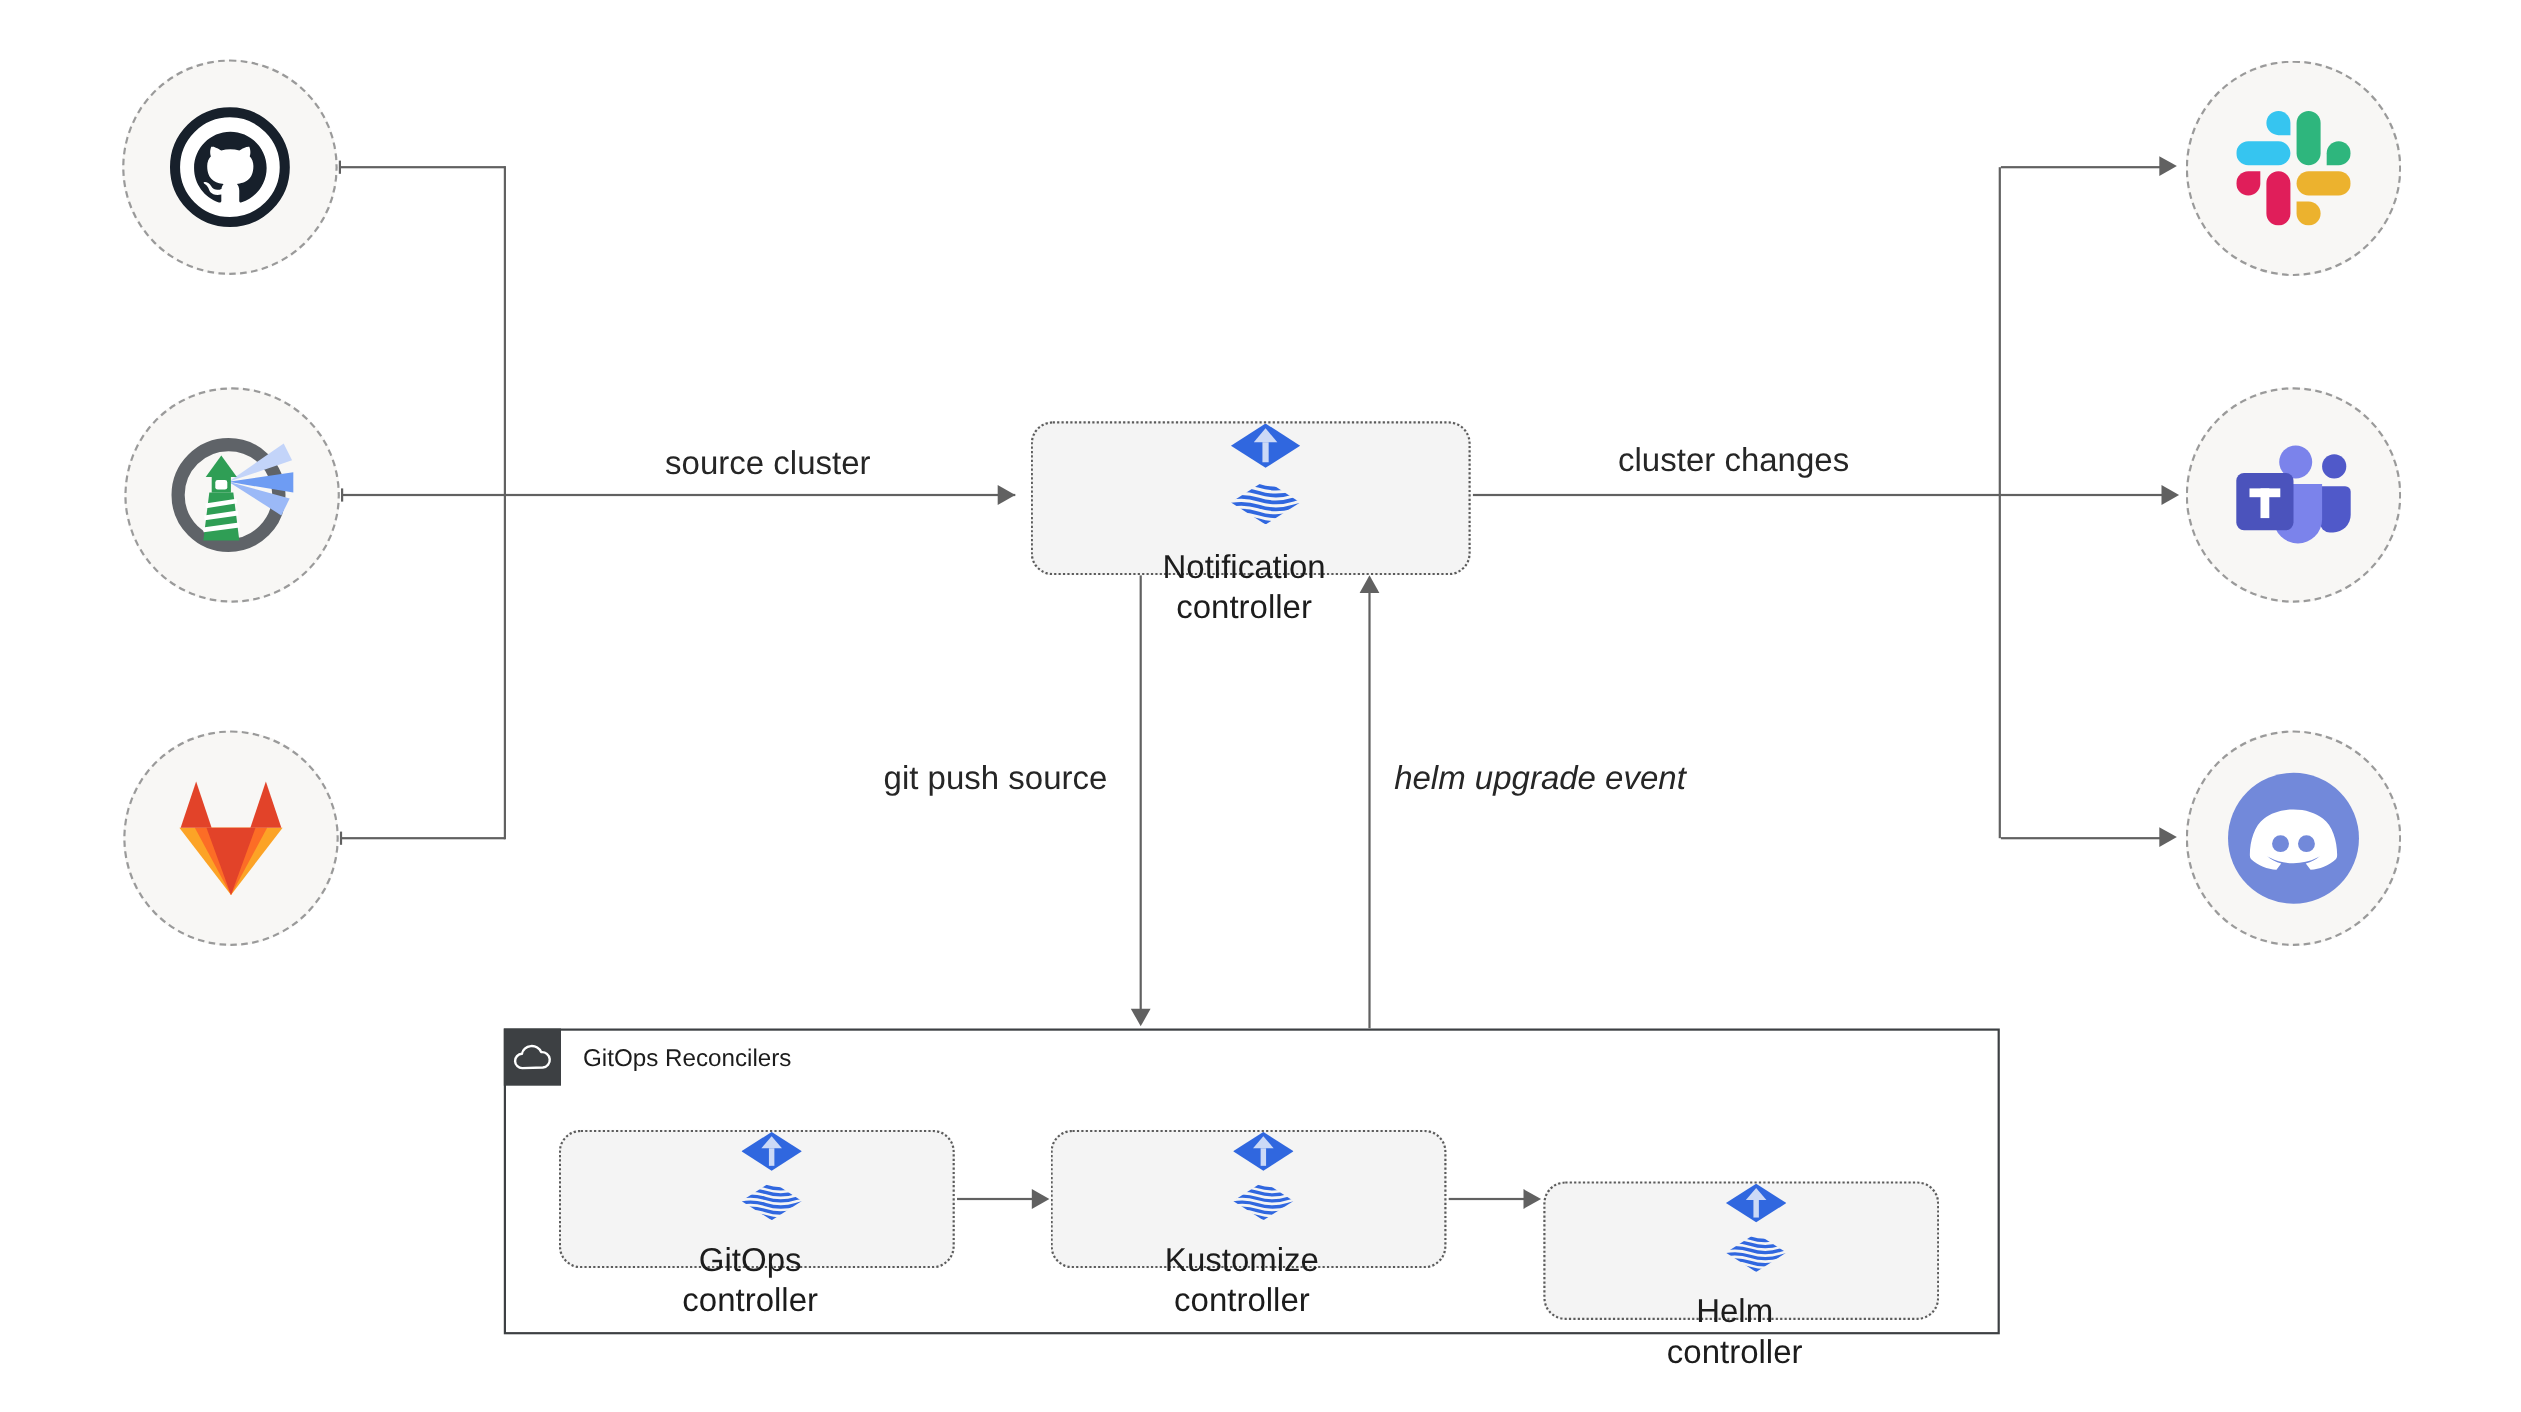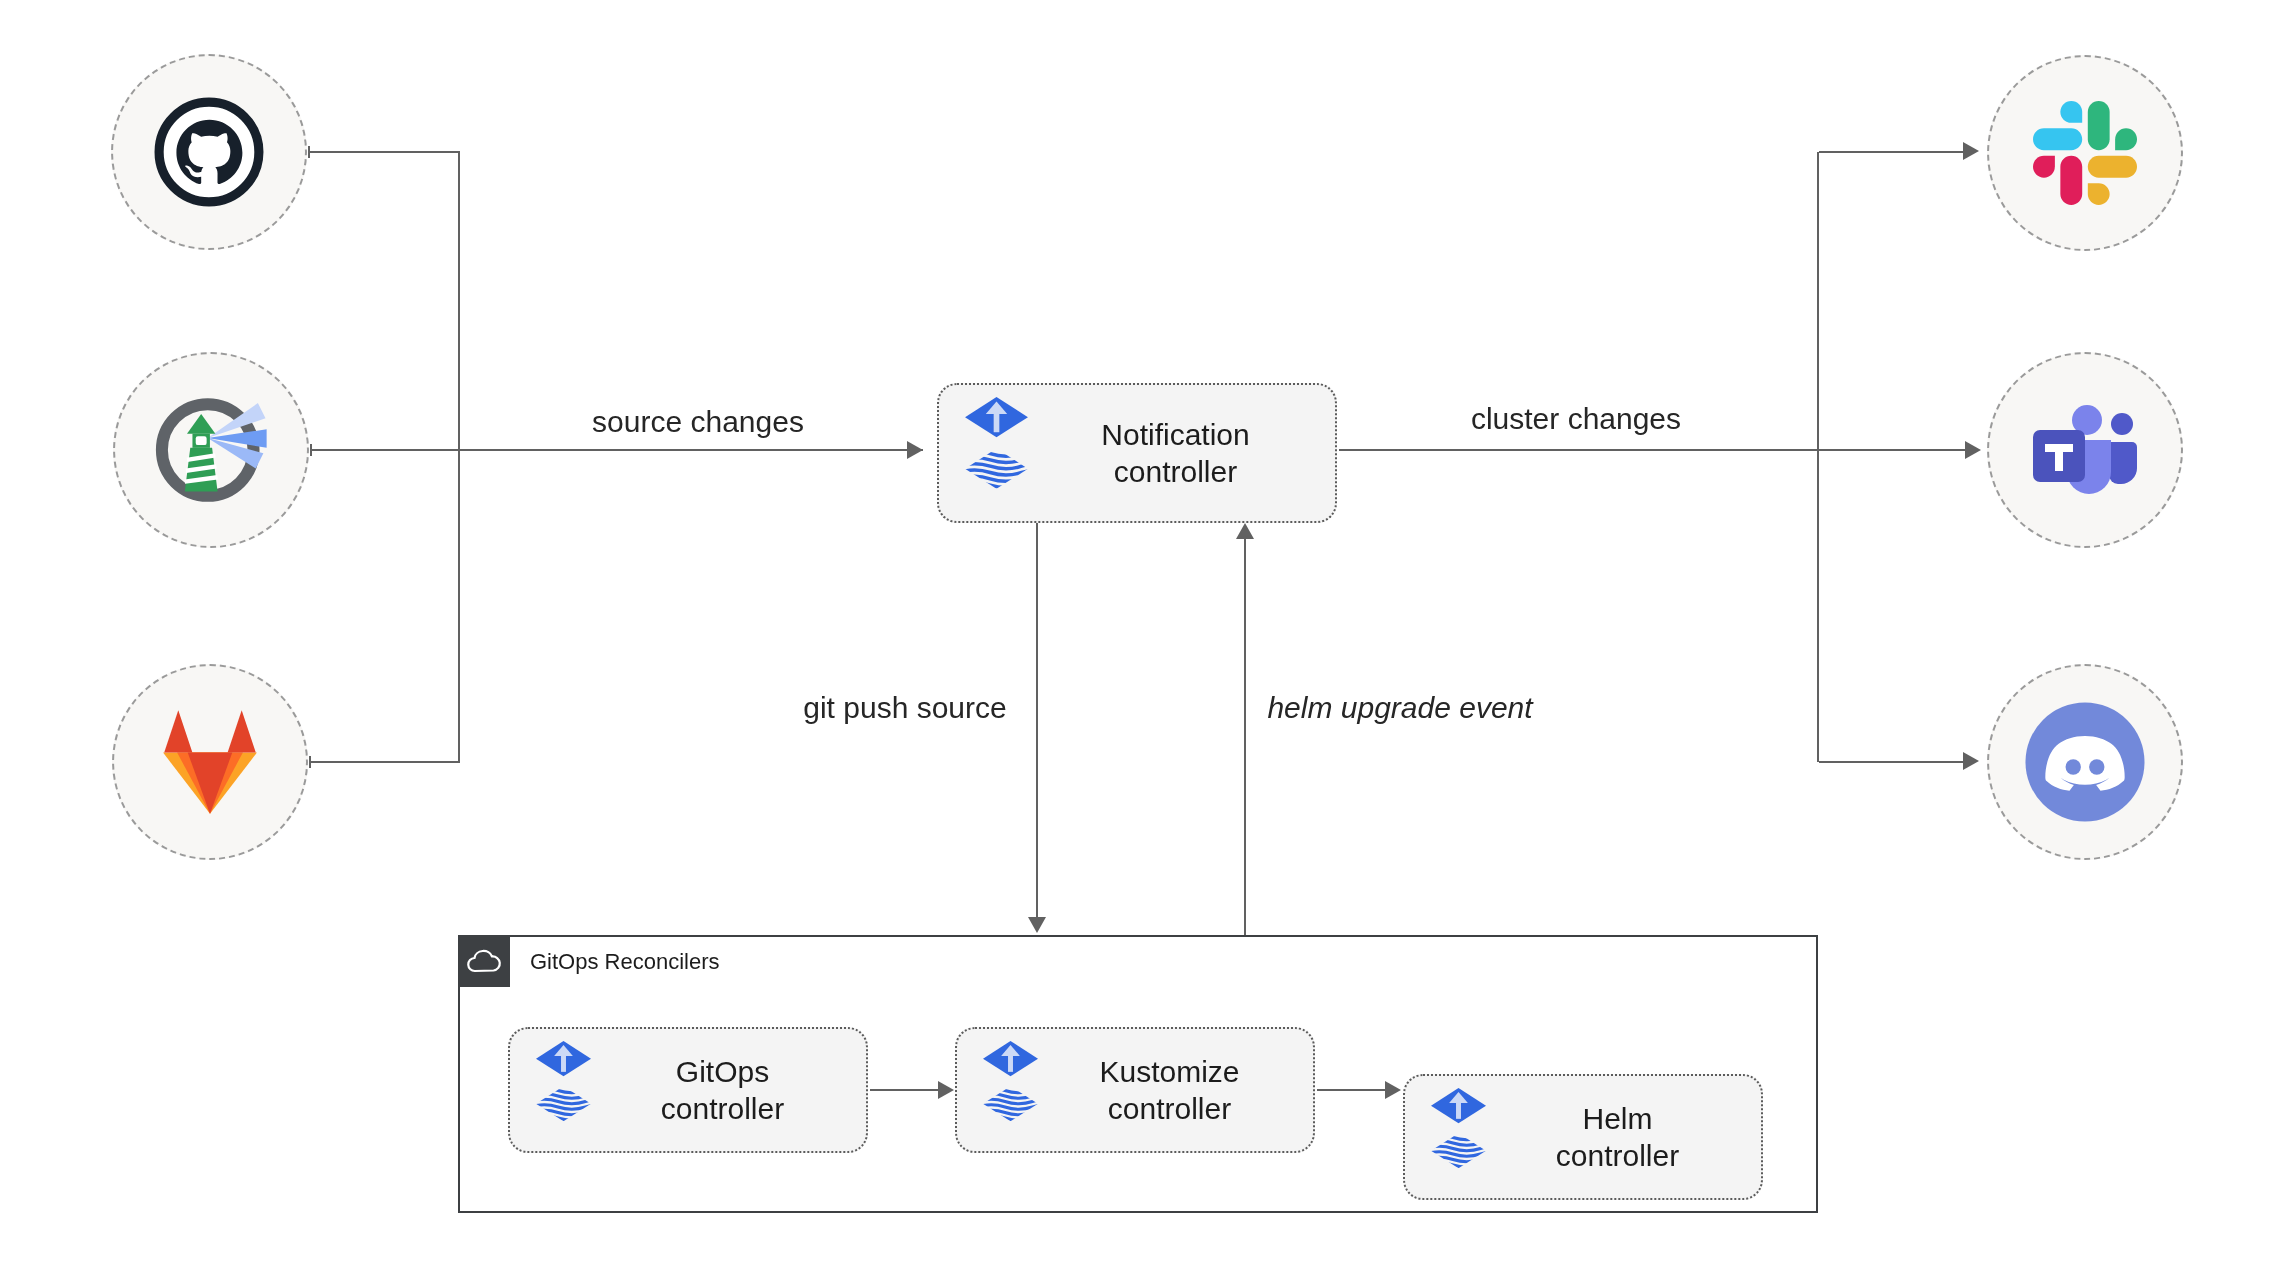--- a/index.html
+++ b/index.html
@@ -16,21 +16,21 @@
   .arrow.up{border-left:9px solid transparent;border-right:9px solid transparent;border-bottom:16px solid var(--line);}
   .arrow.down{border-left:9px solid transparent;border-right:9px solid transparent;border-top:16px solid var(--line);}
 
   
   .disc{position:absolute;width:196px;height:196px;border-radius:50%;box-sizing:border-box;
         background:var(--node-fill);border:2px dashed var(--node-border);
         display:flex;align-items:center;justify-content:center;}
 
   
   .ctrl{position:absolute;display:flex;align-items:center;box-sizing:border-box;
-        background:var(--box-fill);border:2px dotted var(--box-border);border-radius:20px;}
+        background:var(--box-fill);border:2px dotted var(--box-border);border-radius:20px;flex-direction:column;}
   .ctrl .fluxwrap{flex:0 0 auto;margin-left:26px;display:flex;align-items:center;}
   .ctrl .lbl{flex:1;text-align:center;font-size:30px;line-height:37px;color:var(--text);padding-right:12px;}
 
   
   .gitops{position:absolute;left:458px;top:935px;width:1360px;height:278px;box-sizing:border-box;
           border:2px solid var(--container-border);background:#fff;}
   .badge{position:absolute;left:458px;top:935px;width:52px;height:52px;background:var(--badge-bg);
          display:flex;align-items:center;justify-content:center;}
   .gitops-label{position:absolute;left:530px;top:949px;font-size:22px;color:var(--text);}
 
@@ -137,21 +137,21 @@
   </div>
 
   <div class="line h" style="left:309px;top:151px;width:150px;"></div>
   <div class="line h" style="left:310px;top:761px;width:149px;"></div>
   <div class="line v" style="left:458px;top:151px;height:612px;"></div>
   <div class="line h" style="left:311px;top:449px;width:612px;"></div>
   <div class="arrow right" style="left:907px;top:441px;"></div>
   <div class="tick" style="left:308px;top:146px;"></div>
   <div class="tick" style="left:310px;top:444px;"></div>
   <div class="tick" style="left:309px;top:756px;"></div>
-  <div class="elabel" style="left:698px;top:405px;">source changes</div>
+  <div class="elabel" style="left:698px;top:405px;">source cluster</div>
 
   <div class="line h" style="left:1339px;top:449px;width:628px;"></div>
   <div class="arrow right" style="left:1965px;top:441px;"></div>
   <div class="line v" style="left:1817px;top:152px;height:610px;"></div>
   <div class="line h" style="left:1819px;top:151px;width:146px;"></div>
   <div class="arrow right" style="left:1963px;top:142px;"></div>
   <div class="line h" style="left:1819px;top:761px;width:146px;"></div>
   <div class="arrow right" style="left:1963px;top:752px;"></div>
   <div class="elabel" style="left:1576px;top:402px;text-align:right;">cluster changes</div>
 

